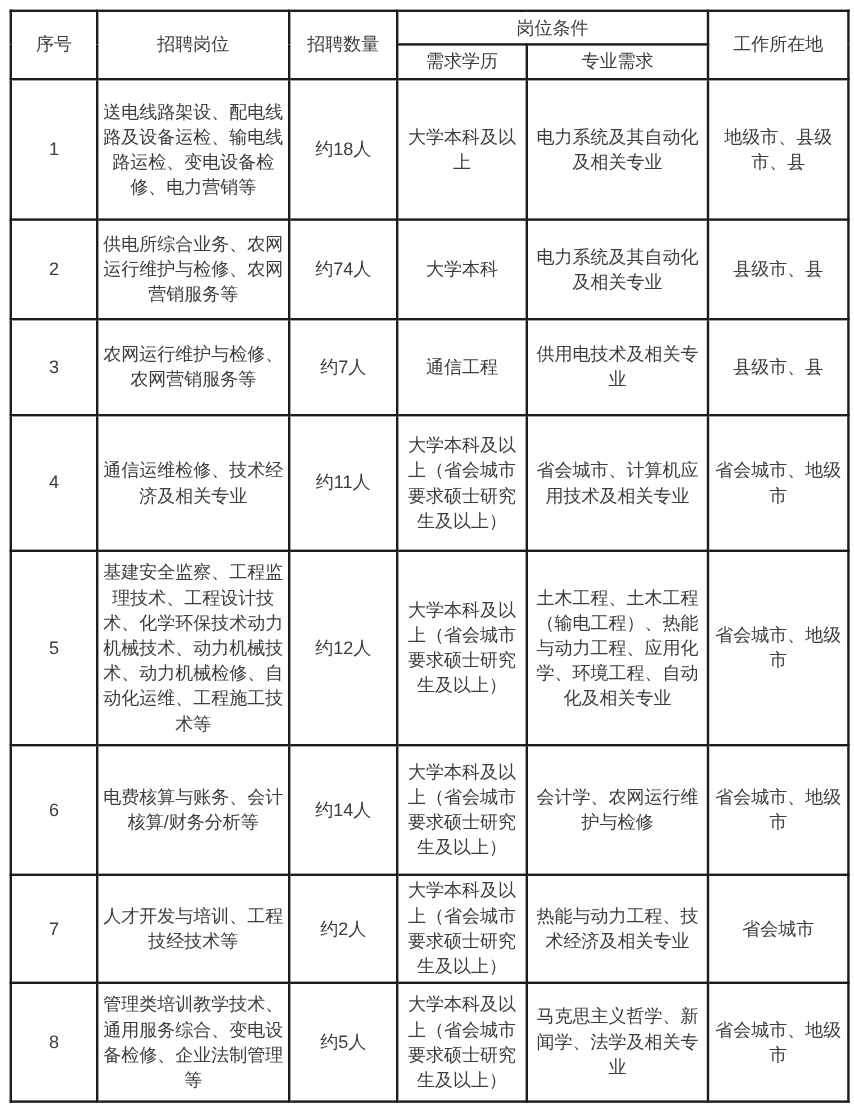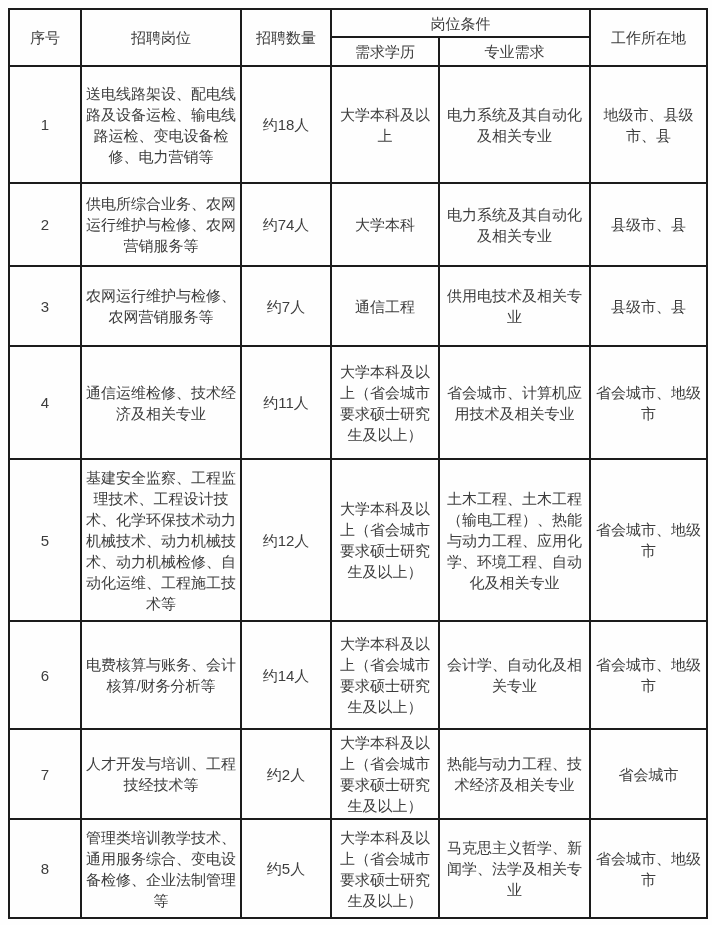--- a/index.html
+++ b/index.html
@@ -118,21 +118,21 @@
         <td>约12人</td>
         <td>大学本科及以上（省会城市要求硕士研究生及以上）</td>
         <td>土木工程、土木工程（输电工程）、热能与动力工程、应用化学、环境工程、自动化及相关专业</td>
         <td>省会城市、地级市</td>
       </tr>
       <tr class="r6">
         <td>6</td>
         <td>电费核算与账务、会计核算/财务分析等</td>
         <td>约14人</td>
         <td>大学本科及以上（省会城市要求硕士研究生及以上）</td>
-        <td>会计学、自动化及相关专业</td>
+        <td>会计学、农网运行维护与检修</td>
         <td>省会城市、地级市</td>
       </tr>
       <tr class="r7">
         <td>7</td>
         <td>人才开发与培训、工程技经技术等</td>
         <td>约2人</td>
         <td>大学本科及以上（省会城市要求硕士研究生及以上）</td>
         <td>热能与动力工程、技术经济及相关专业</td>
         <td>省会城市</td>
       </tr>

